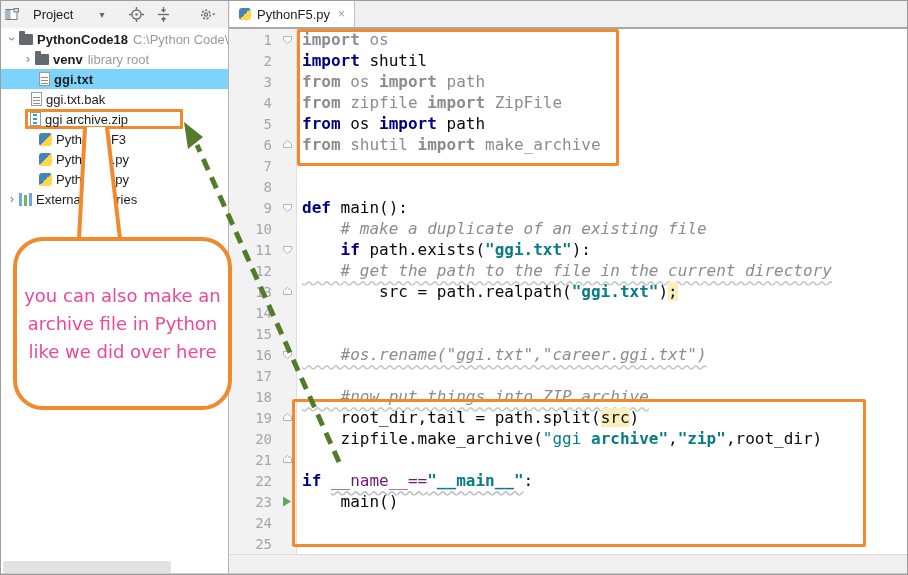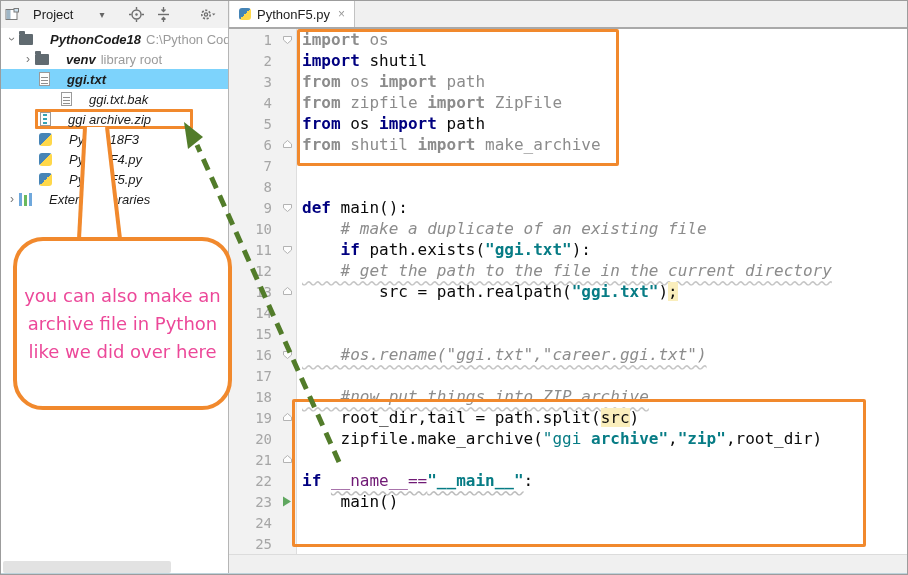--- a/index.html
+++ b/index.html
@@ -14,21 +14,21 @@
   #pheader .title{font-size:13px;color:#1d1d1d;margin-left:2px;}
   #pheader .caret{color:#666;font-size:10px;margin-left:14px;}
   .hicon{width:18px;height:18px;display:flex;align-items:center;justify-content:center;}
   .hsep{width:1px;height:14px;background:#c7c7c7;margin:0 2px;}
   #ptree{position:absolute;left:0;top:28px;width:227px;}
   .trow{height:20px;display:flex;align-items:center;font-size:13px;color:#1c1c1c;
     white-space:nowrap;overflow:hidden;box-sizing:border-box;}
   .trow.sel{background:#7dd3fc;}
   .tchev{width:14px;color:#777;font-size:12px;text-align:center;flex:none;}
   .tchev.rot{transform:rotate(90deg);}
-  .tlabel{margin-left:17px;font-style:italic;}
+  .tlabel{margin-left:4px;}
   .tlabel.b{font-weight:bold;}
   .tsec{margin-left:5px;color:#9b9b9b;}
   .zipwrap{display:flex;align-items:center;border:3px solid #f1892d;border-radius:1px;
     padding:0 6px 0 2px;height:20px;box-sizing:border-box;width:158px;margin-left:-4px;}
   
   .ic{flex:none;}
   .ic-folder{width:14px;height:11px;background:#606a70;border-radius:1px;position:relative;}
   .ic-folder::before{content:"";position:absolute;left:0;top:-3px;width:6px;height:3px;background:#606a70;border-radius:1px 1px 0 0;}
   .ic-text-file{width:11px;height:14px;background:#fdfdfd;border:1px solid #9a9a9a;box-sizing:border-box;
     background-image:repeating-linear-gradient(#fdfdfd 0 2px,#8f8f8f 2px 3px);background-size:7px 100%;background-position:1px 2px;background-repeat:no-repeat;}
@@ -134,25 +134,25 @@
       <div class="trow" style="padding-left: 20px;">
         <span class="tchev">›</span>
         <span class="ic ic-folder"></span>
         <span class="tlabel b">venv</span>
         <span class="tsec">library root</span>
       </div>
       <div class="trow sel" style="padding-left: 38px;">
         <span class="ic ic-text-file"></span>
         <span class="tlabel b">ggi.txt</span>
       </div>
-      <div class="trow" style="padding-left: 60px;">
+      <div class="trow" style="padding-left: 30px;">
         <span class="ic ic-text-file"></span>
         <span class="tlabel">ggi.txt.bak</span>
       </div>
-      <div class="trow" style="padding-left: 38px;">
+      <div class="trow" style="padding-left: 28px;">
         <span class="zipwrap">
           <span class="ic ic-zip-file"></span>
           <span class="tlabel">ggi archive.zip</span>
         </span>
       </div>
       <div class="trow" style="padding-left: 38px;">
         <span class="ic ic-python-file"></span>
         <span class="tlabel">Python18F3</span>
       </div>
       <div class="trow" style="padding-left: 38px;">

